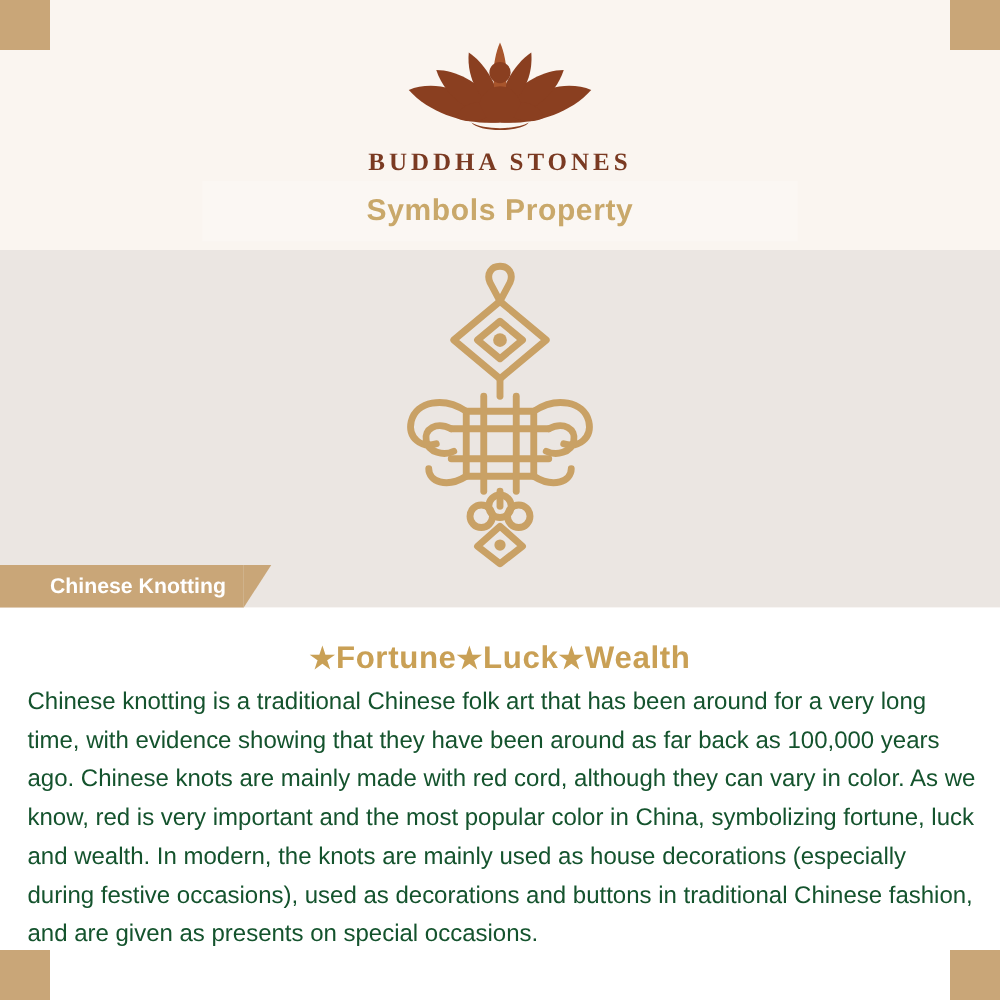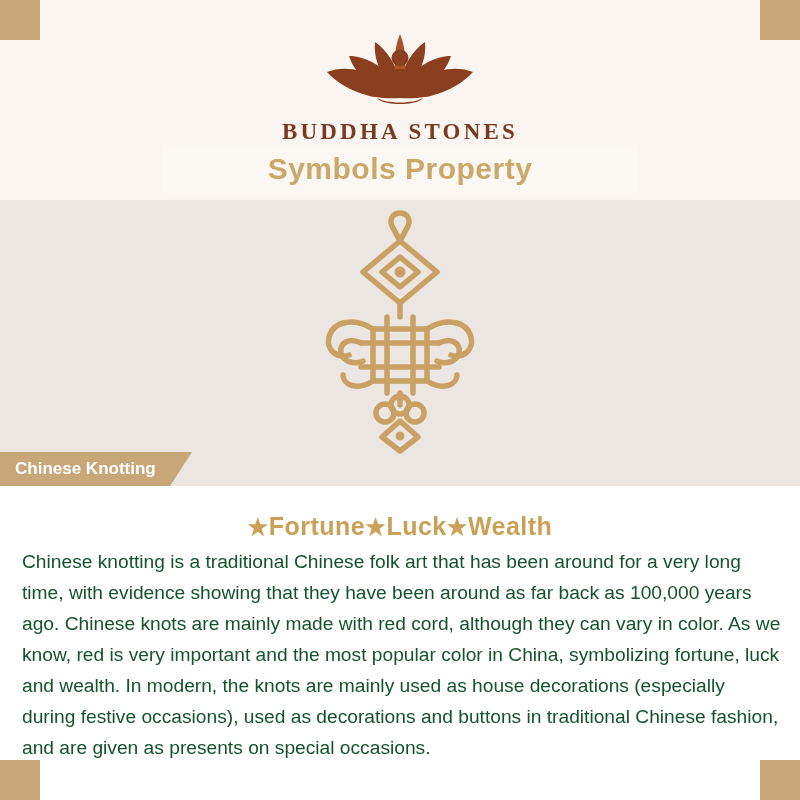--- a/index.html
+++ b/index.html
@@ -89,42 +89,42 @@
     width: 800px;
     text-align: center;
     z-index: 8;
   }
   .logo-mark {
     display: block;
     margin: 0 auto;
   }
   .brand-name {
     margin-top: 4px;
-    font-size: 23px;
+    font-size: 20px;
     letter-spacing: 3.2px;
     color: #7a3a22;
     font-weight: 700;
     font-family: "Liberation Serif", serif;
   }
 
   
   .title-banner {
     position: absolute;
     left: 162px;
     top: 145px;
     width: 476px;
     height: 48px;
     background: #fbf7f3;
     display: flex;
     align-items: center;
     justify-content: center;
     z-index: 9;
   }
   .title-text {
-    font-size: 30px;
+    font-size: 24px;
     font-weight: 700;
     color: #c9a86a;
     letter-spacing: 0.5px;
   }
 
   
   .knot-wrap {
     position: absolute;
     left: 0;
     top: 205px;
@@ -140,21 +140,21 @@
     top: 452px;
     height: 34px;
     z-index: 10;
     display: flex;
     align-items: stretch;
   }
   .tag-body {
     background: #c9a678;
     display: flex;
     align-items: center;
-    padding: 0 14px 0 15px;
+    padding: 0 14px 0 40px;
   }
   .tag-label {
     color: #ffffff;
     font-size: 17px;
     font-weight: 700;
     white-space: nowrap;
   }
   .tag-tail {
     width: 0;
     height: 0;

